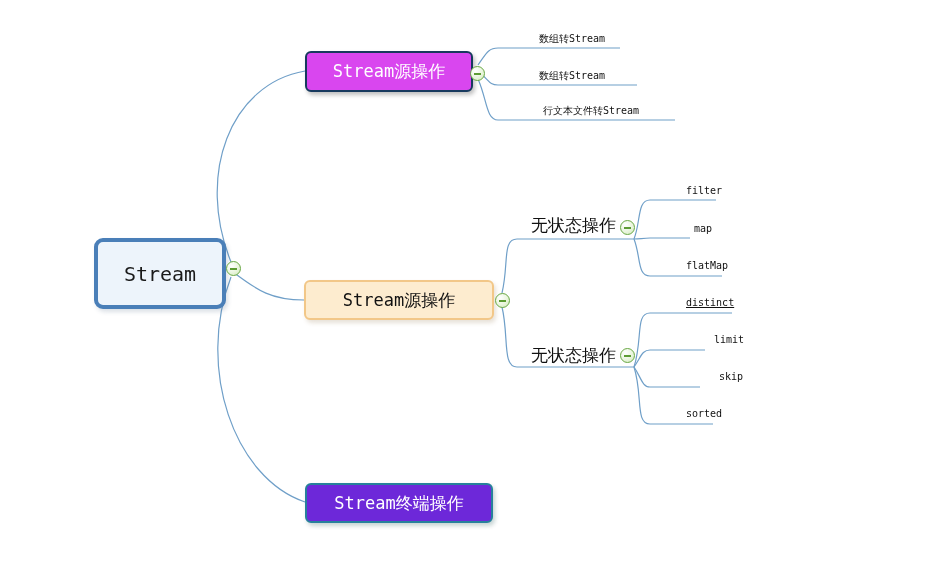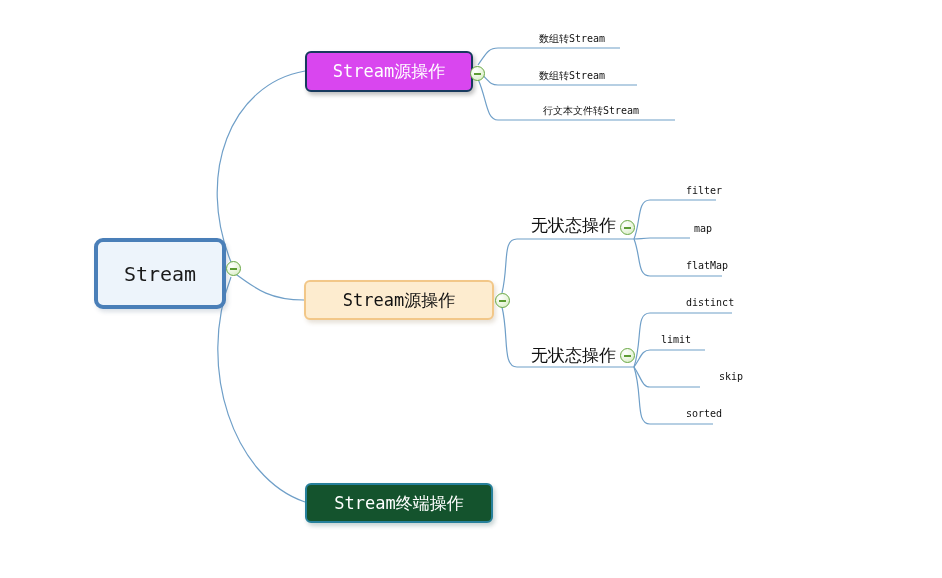--- a/index.html
+++ b/index.html
@@ -23,21 +23,21 @@
     background:#d946ef;border:2px solid #173a5e;border-radius:6px;
     color:#ffffff;font-size:17px;box-shadow:2px 3px 4px rgba(0,0,0,.25);
   }
   .branch-middle{
     left:304px;top:280px;width:190px;height:40px;
     background:#fdeccf;border:2px solid #f2c788;border-radius:6px;
     color:#111111;font-size:17px;box-shadow:2px 3px 4px rgba(120,90,40,.18);
   }
   .branch-terminal{
     left:305px;top:483px;width:188px;height:40px;
-    background:#14532d;border:2px solid #27809b;border-radius:6px;
+    background:#6d28d9;border:2px solid #27809b;border-radius:6px;
     color:#ffffff;font-size:17px;box-shadow:2px 3px 4px rgba(0,60,60,.22);
   }
 
   .sublabel{position:absolute;font-size:17px;height:22px;line-height:22px;color:#111;}
   .leaf{position:absolute;font-size:10px;height:19px;line-height:19px;color:#111;margin-left:32px;}
 
   .collapse{
     position:absolute;width:15px;height:15px;box-sizing:border-box;
     border:1.5px solid #69a844;border-radius:50%;
     background:radial-gradient(circle at 35% 30%, #ffffff 0%, #e9f5dd 55%, #cfe9b8 100%);
@@ -89,20 +89,20 @@
   <div class="sublabel" style="left:531px;top:214px;">无状态操作</div>
   <div class="collapse" style="left:620px;top:220px;"></div>
 
   <div class="leaf" style="left:654px;top:181px;text-align:center;">filter</div>
   <div class="leaf" style="left:662px;top:219px;">map</div>
   <div class="leaf" style="left:654px;top:256px;">flatMap</div>
 
   <div class="sublabel" style="left:531px;top:344px;">无状态操作</div>
   <div class="collapse" style="left:620px;top:348px;"></div>
 
-  <div class="leaf" style="left:654px;top:293px;">distinct</div>
-  <div class="leaf" style="left:629px;top:330px;">limit</div>
+  <div class="leaf" style="left:654px;top:293px;text-decoration:underline;">distinct</div>
+  <div class="leaf" style="left:682px;top:330px;">limit</div>
   <div class="leaf" style="left:687px;top:367px;">skip</div>
   <div class="leaf" style="left:654px;top:404px;">sorted</div>
 
   <div class="node branch-terminal">Stream终端操作</div>
 
 </div>
 
 </body></html>

